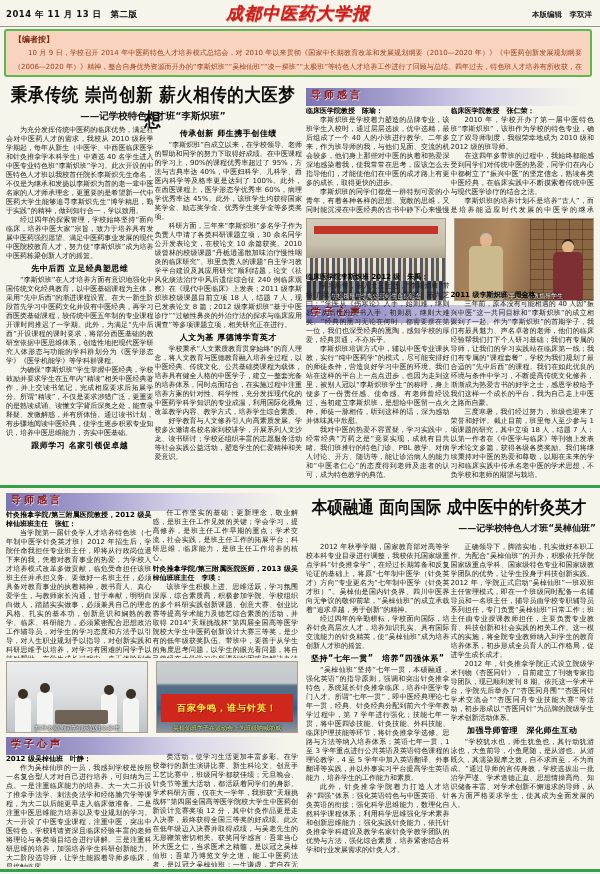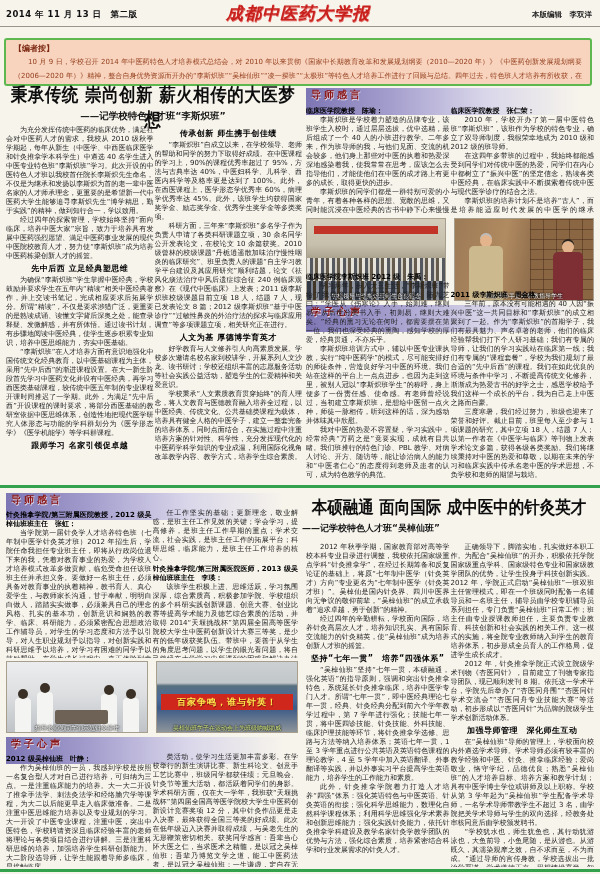--- a/index.html
+++ b/index.html
@@ -6,32 +6,32 @@
   body{width:600px;height:874px;font-family:"DejaVu Sans","Liberation Sans",sans-serif;background:#f7f4ec;position:relative;overflow:hidden;}
   .page{position:absolute;inset:0;padding-left:8px;}
 
   
   .hdr-date{position:absolute;left:6px;top:9px;font-size:8.5px;font-weight:bold;color:#111;letter-spacing:.5px;}
   .hdr-mast{position:absolute;left:0;right:4px;top:2px;text-align:center;font-family:"DejaVu Serif","Liberation Serif",serif;font-style:italic;font-weight:bold;font-size:17px;color:#c8201c;letter-spacing:1px;text-shadow:.5px .5px 0 #e4726d;}
   .hdr-ed{position:absolute;right:8px;top:10px;font-size:7.5px;font-weight:bold;color:#222;}
   .hdr-rule{position:absolute;left:0;right:0;top:26px;height:1px;background:#9a948a;}
 
   
-  .edbox{position:absolute;left:4px;top:38px;width:588px;height:48px;background:#f8d3bd;border:2px solid #5cb84f;border-radius:3px;box-sizing:border-box;padding:3px 8px;overflow:hidden;}
+  .edbox{position:absolute;left:4px;top:29px;width:588px;height:48px;background:#f8d3bd;border:2px solid #5cb84f;border-radius:3px;box-sizing:border-box;padding:3px 8px;overflow:hidden;}
   .edbox .lbl{font-size:8px;font-weight:bold;color:#7c2813;margin:0 0 1px 0;}
   .edbox .txt{font-size:7px;line-height:14px;color:#94401f;text-align:justify;text-indent:2em;margin:0;}
 
   
   .h1a{position:absolute;left:4px;top:86px;width:298px;text-align:center;font-size:16.5px;font-weight:900;color:#0d0d0d;letter-spacing:.5px;margin:0;transform:scaleY(1.12);}
   .suba{position:absolute;left:4px;top:110px;width:298px;text-align:center;font-size:9.5px;font-weight:bold;color:#161616;margin:0;}
   .h1b{position:absolute;left:302px;top:497px;width:294px;text-align:center;font-size:15.5px;font-weight:900;color:#0d0d0d;margin:0;transform:scaleY(1.12);}
-  .subb{position:absolute;left:302px;top:522px;width:294px;text-align:left;font-size:9px;font-weight:bold;color:#161616;margin:0;}
-
-  
-  .secbar{position:absolute;height:27px;background:linear-gradient(90deg,#7d76b4 0%,#a59fce 30%,#d9d6ea 62%,rgba(247,244,236,0) 95%);}
+  .subb{position:absolute;left:302px;top:522px;width:294px;text-align:right;font-size:9px;font-weight:bold;color:#161616;margin:0;}
+
+  
+  .secbar{position:absolute;height:18px;background:linear-gradient(90deg,#7d76b4 0%,#a59fce 30%,#d9d6ea 62%,rgba(247,244,236,0) 95%);}
   .secbar span{font-size:10px;font-weight:900;color:#8a1414;letter-spacing:3px;padding-left:5px;line-height:13px;display:block;text-shadow:.5px .5px 0 #e8e4f2;}
 
   
   .cols{position:absolute;display:flex;gap:1px;}
   .col{flex:1 1 0;overflow:hidden;font-size:7px;line-height:9px;color:#1c1c1c;text-align:justify;}
   .col p{margin:0;}
   .col .para{text-indent:2em;}
   .col .speaker{font-weight:bold;color:#000;margin-top:2px;}
   .col h4.subhead{margin:3px 0;font-size:8px;text-align:center;color:#000;letter-spacing:.5px;}
 
@@ -51,21 +51,21 @@
   .ph-mentor .cabinet{position:absolute;top:0;bottom:0;right:0;width:46%;background:repeating-linear-gradient(0deg,rgba(52,30,16,.4) 0 1px,transparent 1px 10px),repeating-linear-gradient(90deg,rgba(52,30,16,.4) 0 1px,transparent 1px 13px),#8a6643;}
   .fig{position:absolute;}
   .head-c{position:absolute;left:50%;top:0;transform:translateX(-50%);width:12px;height:12px;border-radius:50%;background:#e4b48c;}
   .hair{position:absolute;left:50%;top:-2px;transform:translateX(-50%);width:12px;height:6px;border-radius:6px 6px 0 0;background:#bdbdbd;}
   .hair.dark{background:#2b2620;}
   .torso{position:absolute;left:0;right:0;top:11px;bottom:0;border-radius:5px 5px 0 0;}
   .ph-clinic{background:linear-gradient(180deg,#ecedee 0%,#dddfe1 45%,#bfc3c7 100%);}
   .coat{position:absolute;bottom:0;width:16px;height:34px;background:#f4f4f2;border-radius:4px 4px 0 0;}
   .coat:before{content:"";position:absolute;left:50%;top:-9px;transform:translateX(-50%);width:10px;height:10px;border-radius:50%;background:#3a3025;}
   .ph-sport{background:linear-gradient(180deg,#ccd0d3 0%,#c2c7ca 30%,#58707f 34%,#4a6a9a 52%,#3c5a86 66%,#8f959b 100%);}
-  .ph-sport .banner2{position:absolute;top:46%;left:3%;right:3%;height:16px;background:#d0271c;display:flex;align-items:center;justify-content:center;}
+  .ph-sport .banner2{position:absolute;top:46%;left:3%;right:3%;height:28px;background:#d0271c;display:flex;align-items:center;justify-content:center;}
   .ph-sport .banner2 span{font-size:9px;font-weight:900;color:#ffe84d;letter-spacing:1px;text-shadow:.5px .5px 0 #7e0f08;}
   .cap-green{color:#d9ef86;}
 </style>
 </head>
 <body>
 
 <div class="page">
 
   <div class="hdr-date">2014 年 11 月 13 日　第二版</div>
   <div class="hdr-mast">成都中医药大学报</div>
@@ -77,31 +77,31 @@
     <p class="txt">10 月 9 日，学校召开 2014 年中医药特色人才培养模式总结会，对 2010 年以来贯彻《国家中长期教育改革和发展规划纲要（2010—2020 年）》《中医药创新发展规划纲要（2006—2020 年）》精神，整合自身优势资源而开办的“李斯炽班”“吴棹仙班”“凌一揆班”“太极班”等特色人才培养工作进行了回顾与总结。四年过去，特色班人才培养有所收获，在校生人数已达 564 人。为了进一步探索中医药特色人才培养模式改革，总结经验，本报自本期起将陆续登载学校特色班的相关报道，供学习借鉴，助力学校“再次腾飞”。</p>
   </div>
 
   <h1 class="h1a">秉承传统  崇尚创新  薪火相传的大医梦想</h1>
   <div class="suba">——记学校特色人才班“李斯炽班”</div>
   <div class="cols" style="left:6px;top:126px;width:296px;height:352px;">
     <div class="col">
         <p class="para">为充分发挥传统中医药的临床优势，满足社会对中医药人才的需求，我校从 2010 级秋季学期起，每年从新生（中医学、中西医临床医学和针灸推拿学本科学生）中遴选 40 名学生进入中医专业特色班“李斯炽班”学习。此次开设的中医特色人才班以我校首任院长李斯炽先生命名，不仅是为继承和发扬以李斯炽为首的老一辈中医名家的人才师承理念，更重要的是希望新一代中医药大学生能够追寻李斯炽先生“博学精思，勤于实践”的精神，做到知行合一，学以致用。</p>
         <p class="para">经过四年的探索管理，学校始终坚持“面向临床，培养中医大家”宗旨，致力于培养具有发展中医药强烈愿望、满足中医药事业发展的现代中医院校教育人才，努力使“李斯炽班”成为培养中医药栋梁创新人才的摇篮。</p>
         <h4 class="subhead">先中后西  立足经典塑思维</h4>
+        <p class="para">“李斯炽班”在人才培养方面有意识地强化中国传统文化经典教育，以中医基础课程为主体，采用“先中后西”的渐进课程设置。在大一新生阶段首先学习中医药文化并设有中医经典，再学习西医类基础课程，较传统中医五年制的专业课程开课时间推迟了一学期。此外，为满足“先中后西”开设课程的课时要求，将部分西医基础的教研室依据中医思维体系，创造性地把现代医学研究人体形态与功能的学科群划分为《医学形态学》《医学机能学》等学科群课程。</p>
         <p class="para">为确保“李斯炽班”学生掌握中医经典，学校鼓励并要求学生在五年内“精读”相关中医经典著作，并上交读书笔记，完成相应要求后拓展学分。所谓“精读”，不仅是要求涉猎广泛，更重要的是熟读成诵、读懂文字背后深奥之处，能查录释疑、发微解惑，并有所体悟。通过读书计划，有步骤地阅读中医经典，使学生逐步积累专业知识，培养中医思维能力，夯实中医基础。</p>
-        <p class="para">“李斯炽班”在人才培养方面有意识地强化中国传统文化经典教育，以中医基础课程为主体，采用“先中后西”的渐进课程设置。在大一新生阶段首先学习中医药文化并设有中医经典，再学习西医类基础课程，较传统中医五年制的专业课程开课时间推迟了一学期。此外，为满足“先中后西”开设课程的课时要求，将部分西医基础的教研室依据中医思维体系，创造性地把现代医学研究人体形态与功能的学科群划分为《医学形态学》《医学机能学》等学科群课程。</p>
         <h4 class="subhead">跟师学习  名家引领促卓越</h4>
       </div>
     <div class="col">
         <h4 class="subhead">传承创新  师生携手创佳绩</h4>
         <p class="para">“李斯炽班”自成立以来，在学校领导、老师的帮助和同学的努力下取得好成绩。在中医课程的学习上，90%的课程优秀率超过了 95%，方法与古典率达 40%，中医妇科学、儿科学、西医内科学等及格率更是达到了 100%。此外，在西医课程上，医学形态学优秀率 60%，病理学优秀率达 45%。此外，该班学生均获得国家奖学金、励志奖学金、优秀学生奖学金等多类奖项。</p>
         <p class="para">科研方面，三年来“李斯炽班”多名学子作为负责人申请了各类科研课题立项，30 余名同学公开发表论文，在校论文 10 余篇获奖。2010 级曾林的校级课题“丹栀逍遥散加味治疗慢性咽炎的临床研究”、班里负责人的课题“自主学习教学平台建设及其应用研究”顺利结题，论文《祛风化痰法治疗中风后遗症综合征 240 例临床观察》在《现代中医临床》上发表；2011 级李斯炽班校级课题目前立项 18 人，结题 7 人，现已发表论文 8 篇；2012 级李斯炽班“基于中医诊疗”“过敏性鼻炎的外治疗法的探求与临床应用调查”等多项课题立项，相关研究正在进行。</p>
         <h4 class="subhead">人文为基  厚德博学育英才</h4>
+        <p class="para">学校秉承“人文素质教育贯穿始终”的育人理念，将人文教育与医德教育融入培养全过程，以中医经典、传统文化、公共基础类课程为载体，培养具有健全人格的中医学子，建立一整套完备的培养体系，同时点面结合，在实施过程中注重培养方案的针对性、科学性，充分发挥现代化的中医药学科学知识的专业成温，利用国际化视角改革教学内容、教学方式，培养学生综合素质。</p>
         <p class="para">好学教育与人文修养引人向高素质发展。学校多次邀请名校名家到校讲学，开展系列人文沙龙、读书研讨；学校还组织丰富的志愿服务活动等社会实践公益活动，塑造学生的仁爱精神和关爱意识。</p>
-        <p class="para">学校秉承“人文素质教育贯穿始终”的育人理念，将人文教育与医德教育融入培养全过程，以中医经典、传统文化、公共基础类课程为载体，培养具有健全人格的中医学子，建立一整套完备的培养体系，同时点面结合，在实施过程中注重培养方案的针对性、科学性，充分发挥现代化的中医药学科学知识的专业成温，利用国际化视角改革教学内容、教学方式，培养学生综合素质。</p>
       </div>
   </div>
 
   <div class="secbar" style="left:306px;top:88px;width:288px;">
     <span>导师感言</span>
   </div>
   <div class="cols" style="left:306px;top:105px;width:288px;height:110px;">
     <div class="col">
         <p class="speaker">临床医学院教授　陈瑜：</p>
         <p class="para">李斯炽班是学校着力塑造的品牌专业，该班学生入校时，通过层层选拔，优中选精，最后组成了一个 40 人的小班进行教学。二年多来，作为班导师的我，与他们见面、交流的机会较多，他们身上那些对中医的执着和热爱深深地感染着我，使我常常在思考，应该怎么去指导他们，才能使他们在中医的成才路上有更多的成长，取得更快的进步。</p>
@@ -203,20 +203,19 @@
         <p class="para">2012 年秋季学期，国家教育部对高等学校本科专业目录进行调整，我校依托国家级重点学科“针灸推拿学”，在经过长期筹备和反复论证的基础上，将原“七年制中医学（针灸英才）方向”专业更名为“七年制中医学（针灸英才班）”。吴棹仙是国内针灸界、四川中医界向无争议的敬仰前辈，“吴棹仙班”的成立承载着“追求卓越，勇于创新”的精神。</p>
         <p class="para">经过四年的辛勤耕耘，学校面向国际，培养针灸高层次人才，培养知识扎实、具有国际交流能力的针灸精英，使“吴棹仙班”成为培养创新人才班的摇篮。</p>
         <h4 class="subhead">坚持“七年一贯”　培养“四强体系”</h4>
         <p class="para">“吴棹仙班”坚持“七年一贯，本硕融通，强化英语”的指导原则，强调和突出针灸推拿特色，系统延长针灸推拿临床，培养中医学专门人才。所谓“七年一贯”，即中医经典理论七年一贯，经典、针灸经典分配到前六个学年教学过程中，第 7 学年进行强化；技能七年一贯，将中医四诊技能、针灸技能、外科技能、临床护理技能等环节，将针灸推拿学选修、思路与方法等纳入培养体系；英语七年一贯，1 至 3 学年重点进行公共英语及英语特色课程的理论教学，4 至 5 学年中加入英语翻译、外事翻译等实践，并以外事实习平台提高学生英语能力，培养学生的工作能力和素质。</p>
         <p class="para">此外，针灸推拿学院着力打造人才培养“四强”体系：强化英语特色与中医英语、针灸英语的衔接；强化科学思维能力，数理化自然科学课程体系；利用科学思维强化学术素养和创新思维能力；强化实践针灸能力，依托针灸推拿学科建设及教学名家针灸学教学团队的优势与方法，强化综合素质，培养紧密结合科学和行业发展需求的针灸人才。</p>
       </div>
     <div class="col">
         <p class="para">正确领导下，脚踏实地，扎实做好本职工作。为配合“吴棹仙班”的开办，积极依托学院国家级重点学科、国家级特色专业和国家级教学团队的优势，让学生投身于科技创新实践。2012 年，学院正式启动“吴棹仙班”一班双班主任管理模式，即在一个班级同时配备一名辅导员和一名班主任，辅导员由学校专职辅导员系列担任，专门负责“吴棹仙班”日常工作；班主任由专业授课教师担任，主要负责专业教育、科技创新和社会实践的相关工作。这一模式的实施，将全院专业教师纳入到学生的教育培养体系，初步形成全员育人的工作格局，促进学生成长成才。</p>
         <p class="para">2012 年，针灸推拿学院正式设立院级学术刊物《杏医同针》，目前建立了刊物专家指导团队，现已顺利发刊 8 期。依托这一学术平台，学院先后举办了“杏医同舟围”“杏医同针学术交流会”“杏医同舟专业技能大赛”等活动，初步形成以“杏医同针”为品牌的院级学生学术创新活动体系。</p>
         <h4 class="subhead">加强导师管理　深化师生互动</h4>
-        <p class="para">在“吴棹仙班”导师的管理上，学校面向校内外遴选学术导师。学术导师必须有较丰富的教学经验和中医、针灸、推拿临床经验；爱岗敬业，恪守学纪，品德优良；熟悉“吴棹仙班”的人才培养目标、培养方案和教学计划；具有中医学博士学位或讲师及以上职称。学校从第 3 学年起为“吴棹仙班”学生配备学术导师，一名学术导师带教学生不超过 3 名，由学院把关学术导师与学生的双向选择，经教务处审核同意后由学校颁发聘书。</p>
         <p class="para">“学校犹水也，师生犹鱼也，其行动犹游泳也，大鱼前导，小鱼尾随，是从游也。从游既久，其濡染观摩之效，自不求而至，不为而成。”通过导师的言传身教，学校选拔出一批治学严谨、学术道德正直、思想情操高尚、知识储备丰富、对学术创新不懈追求的导师，从各方面严格要求学生，使其成为全面发展的人。</p>
       </div>
   </div>
 
   <div class="griddiv divider-bot"></div>
 
 </div>
 
 </body></html>

